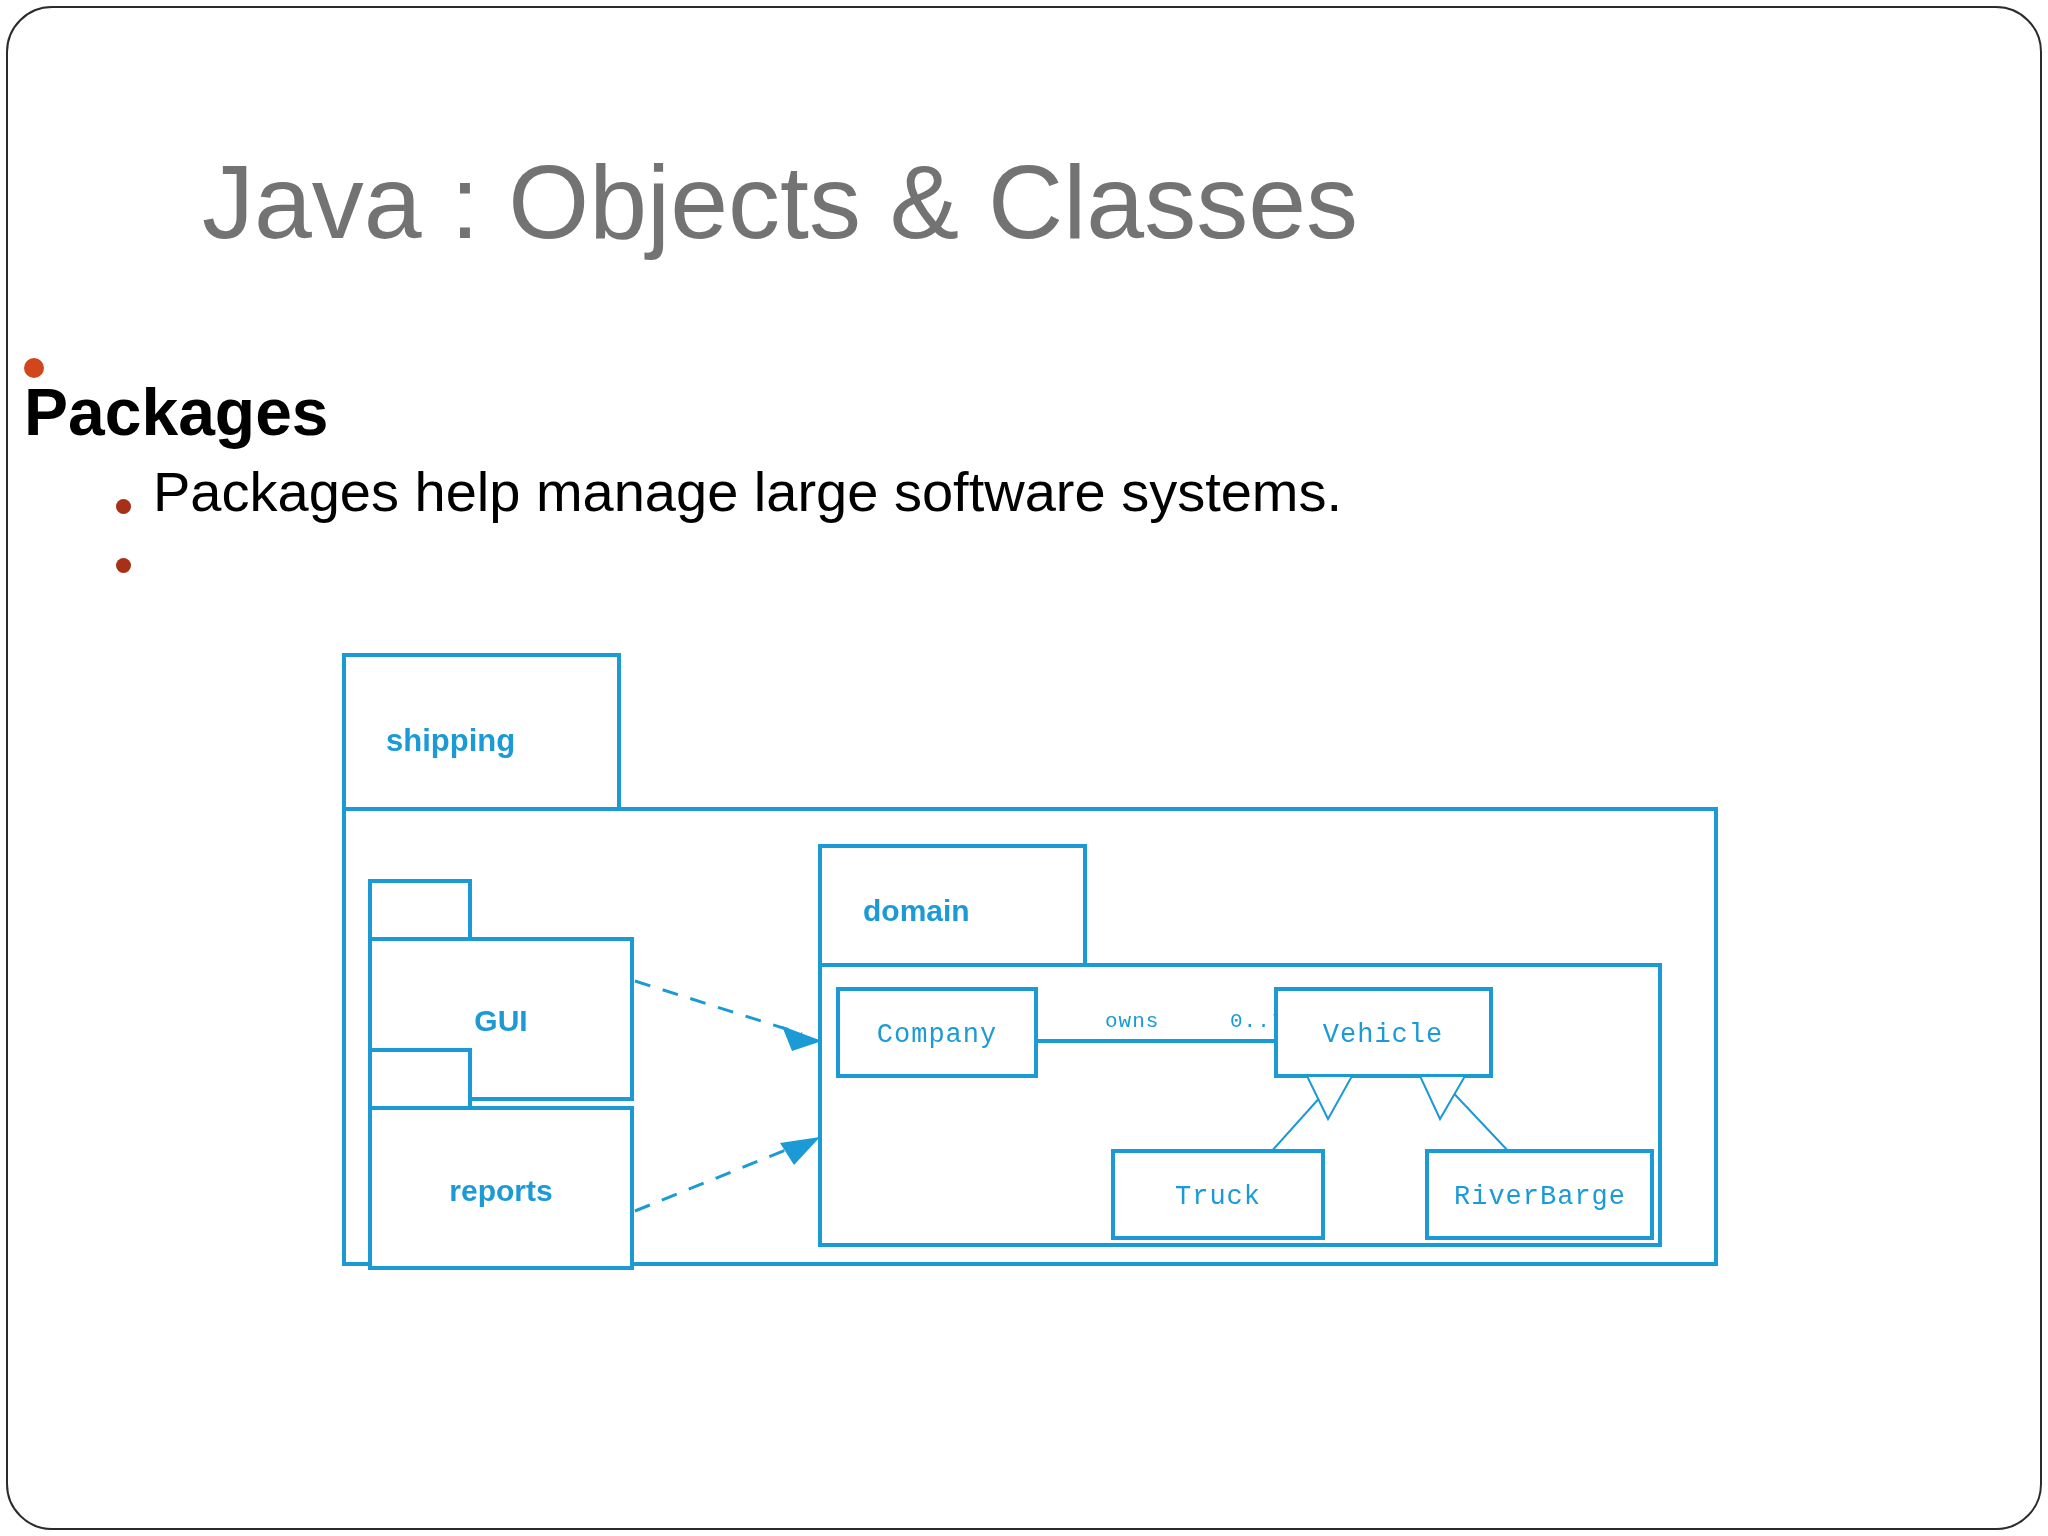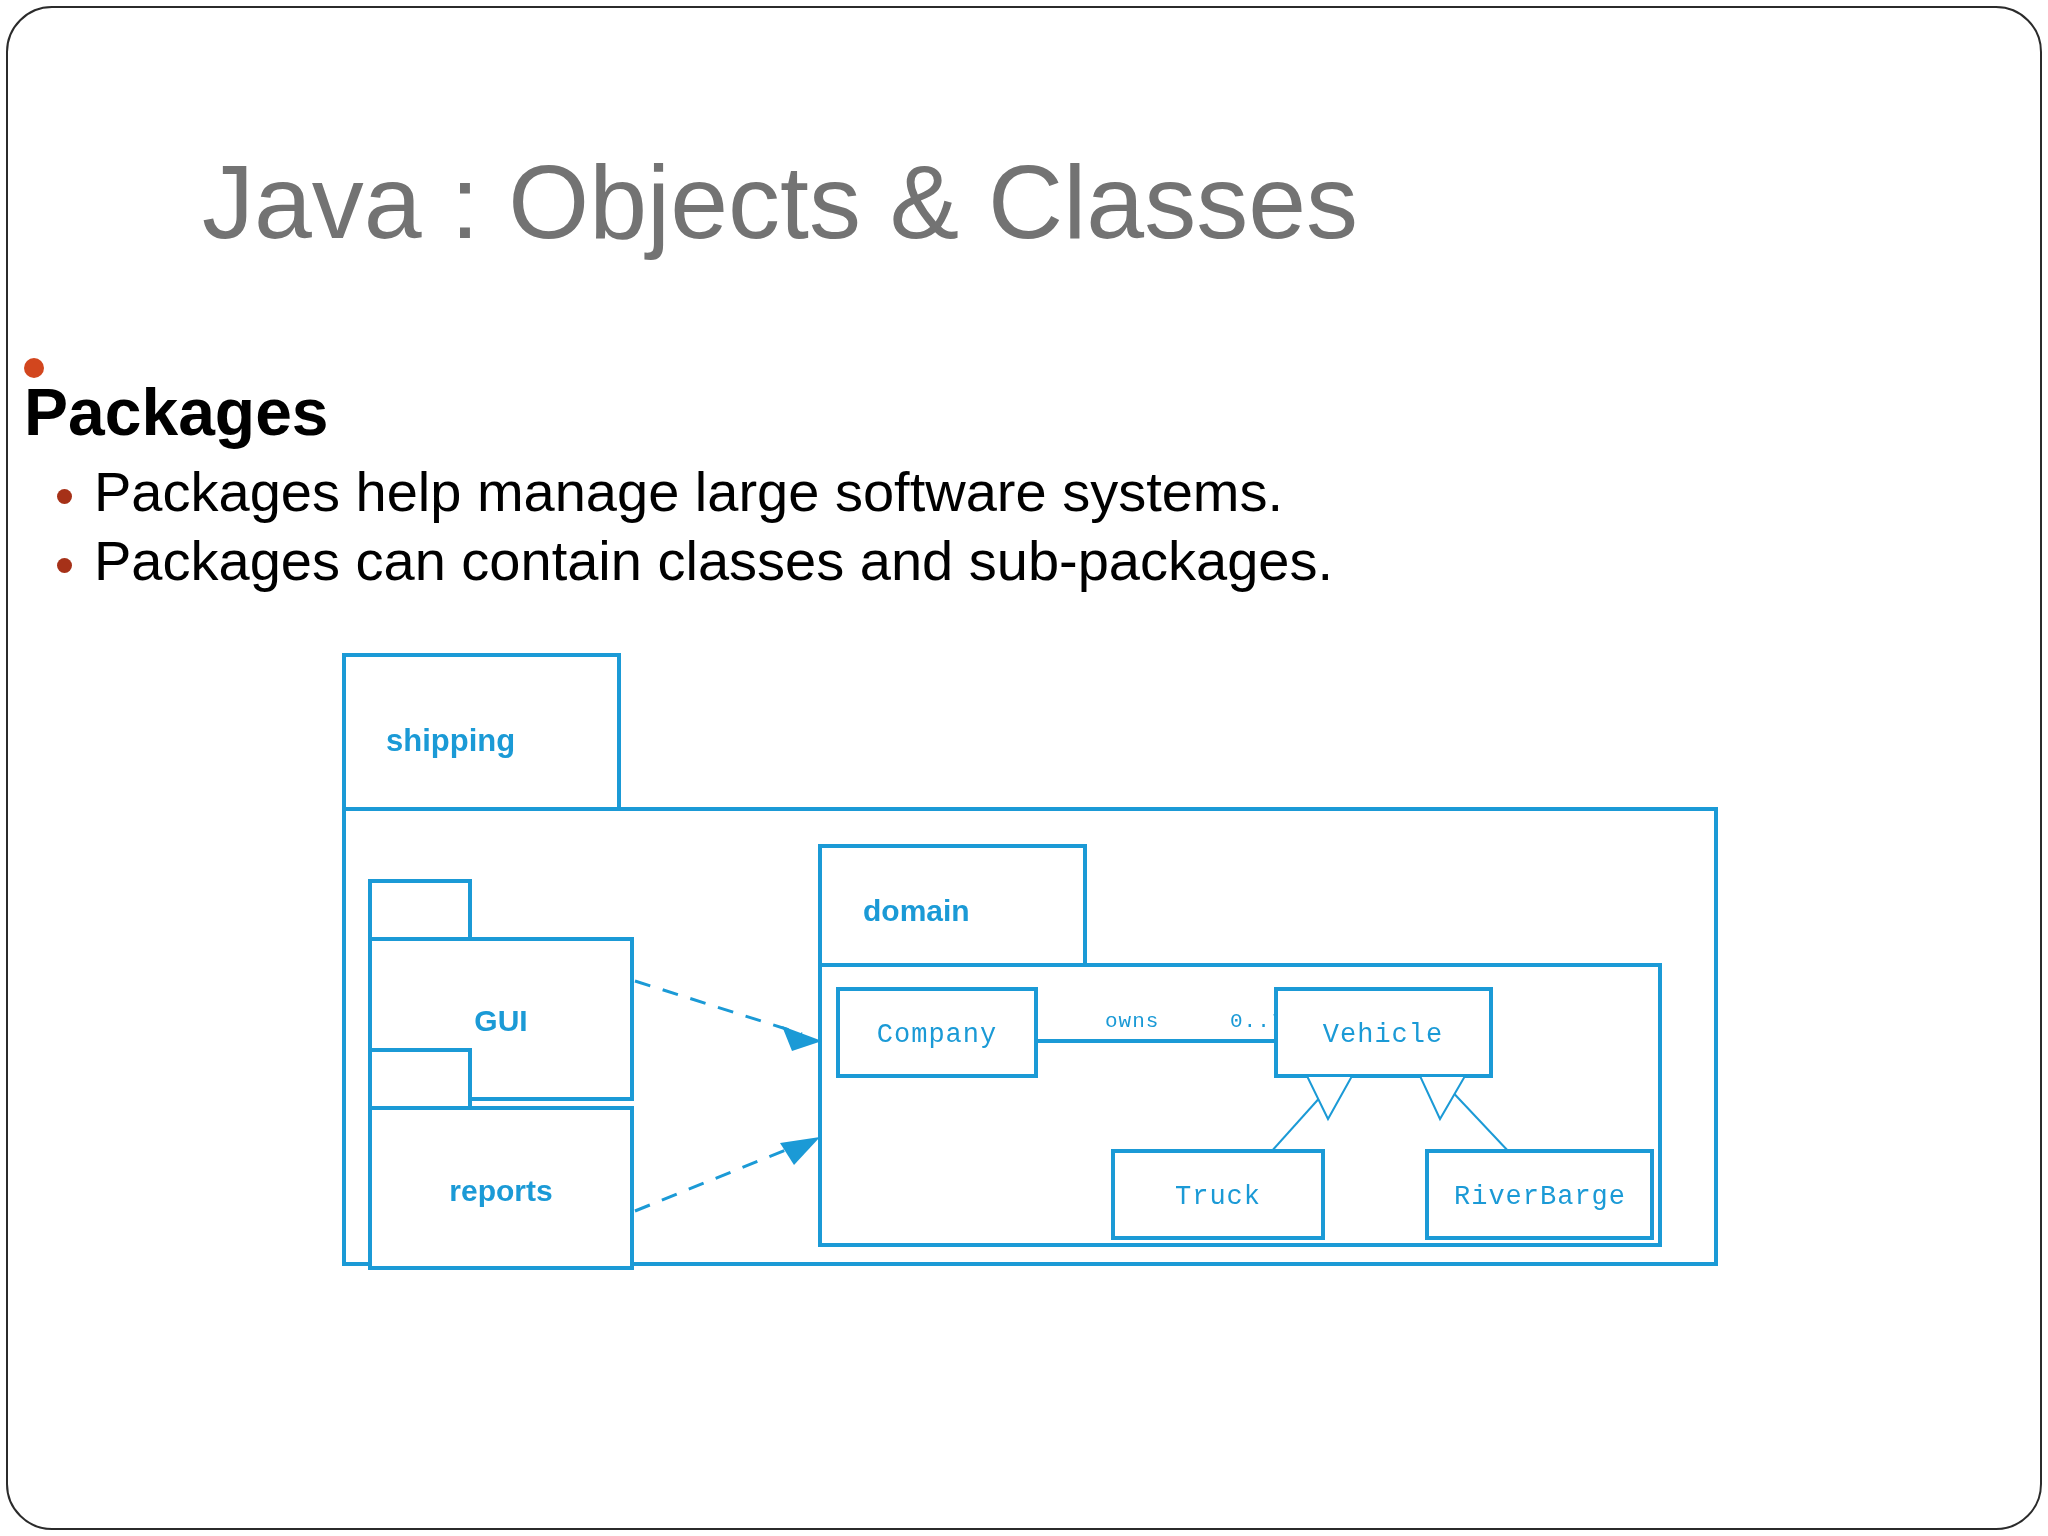--- a/index.html
+++ b/index.html
@@ -68,22 +68,22 @@
   .bullet-l1 .txt {
     font-size: 66px;
     font-weight: bold;
     color: #000000;
     line-height: 1.05;
     font-family: "Liberation Sans", sans-serif;
   }
   .bullet-l2 {
     position: relative;
     display: flex;
-    align-items: flex-start;
-    padding-left: 57px;
+    align-items: center;
+    padding-left: 116px;
     margin-bottom: 6px;
   }
   .bullet-l2 .dot {
     width: 15px;
     height: 15px;
     border-radius: 50%;
     background: #a63118;
     margin-top: 28px;
     margin-right: 22px;
     flex: 0 0 auto;
@@ -139,21 +139,20 @@
       <span class="txt">Packages</span>
     </div>
 
     <div class="bullet-l2">
       <span class="dot"></span>
       <span class="txt">Packages help manage large software systems.</span>
     </div>
 
     <div class="bullet-l2">
       <span class="dot"></span>
-      <span class="txt">Packages can contain classes and sub-packages.</span>
     </div>
 
   </div>
 
   <div class="uml-wrap">
     <svg class="uml-svg" viewBox="0 0 1420 640" xmlns="http://www.w3.org/2000/svg">
 
       <g>
         <rect x="14" y="14" width="275" height="155" fill="#ffffff" stroke="#1b9ad6" stroke-width="4"></rect>
         <rect x="14" y="168" width="1372" height="455" fill="#ffffff" stroke="#1b9ad6" stroke-width="4"></rect>

